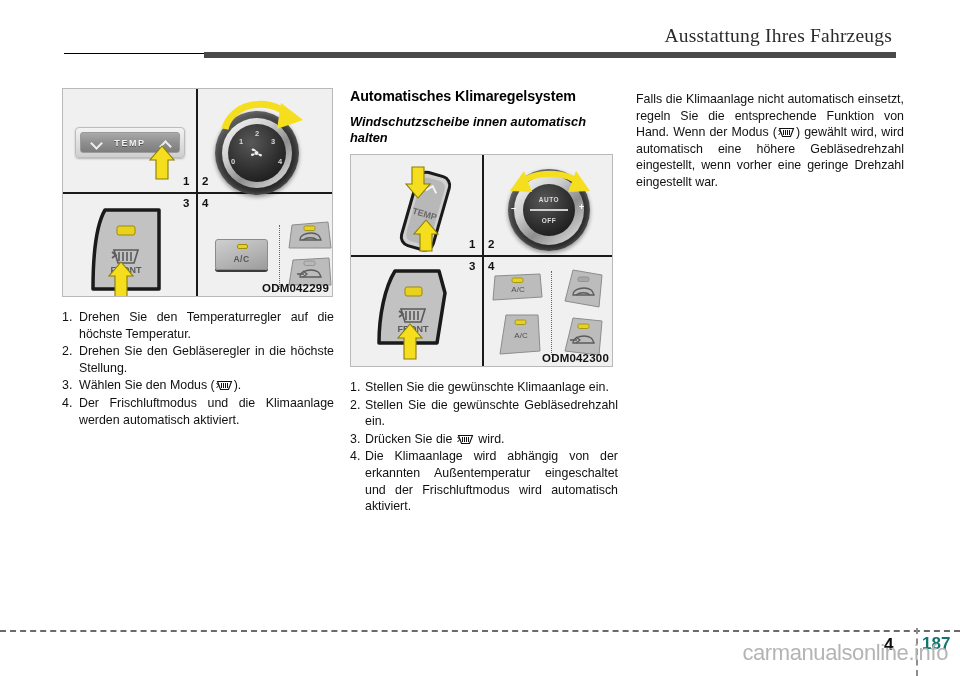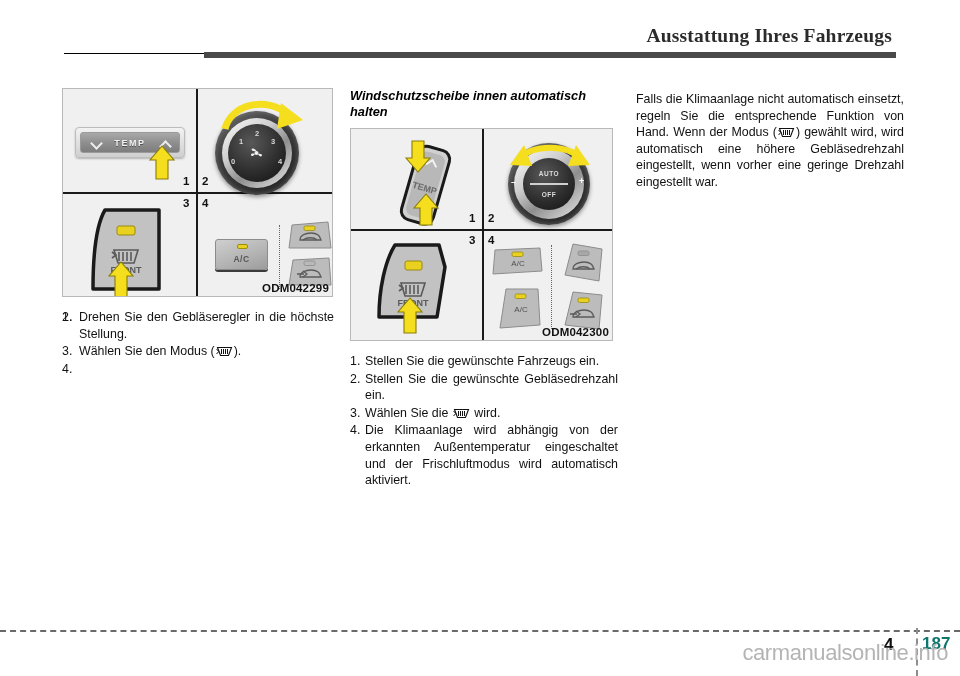--- a/index.html
+++ b/index.html
@@ -10,21 +10,21 @@
   body {
     width: 960px; height: 676px;
     position: relative;
     font-family: "Liberation Sans", sans-serif;
     overflow: hidden;
   }
 
   
   #header {
     position: absolute;
-    left: 0; top: 0; width: 960px; height: 62px; font-weight: bold;
+    left: 0; top: 0; width: 960px; height: 62px;
   }
   #header-title {
     position: absolute;
     right: 68px; top: 25px;
     font-family: "Liberation Serif", serif;
     font-size: 19.5px;
     color: #2b2b2b;
     letter-spacing: 0.2px;
     white-space: nowrap;
   }
@@ -345,41 +345,44 @@
         </g>
       </svg>
 
       <div class="fig-code">ODM042299</div>
     </div>
   </div>
 
   <ol class="steps">
     <li>
       <span class="mk">1.</span>
+      <span>Drehen Sie den Temperaturregler auf die höchste Temperatur.</span>
     </li>
     <li>
       <span class="mk">2.</span>
       <span>Drehen Sie den Gebläseregler in die höchste Stellung.</span>
     </li>
     <li style="text-align:left;">
       <span class="mk">3.</span>
       <span>Wählen Sie den Modus (</span><span class="defrost-inline"><svg width="17" height="11" viewBox="0 0 17 11">
             <path d="M1.5 1.5 L15.5 1.5 L12.5 9.5 L4.5 9.5 Z" fill="none" stroke="#111" stroke-width="1.1"></path>
             <path d="M5.5 3 L5.5 8 M7.5 3 L7.5 8 M9.5 3 L9.5 8 M11.5 3 L11.5 8" stroke="#111" stroke-width="1"></path>
             <path d="M0.5 3 L2.8 5.5 L0.5 8" fill="none" stroke="#111" stroke-width="1"></path>
           </svg></span><span>).</span>
     </li>
     <li>
       <span class="mk">4.</span>
+      <span>Der Frischluftmodus und die Klimaanlage werden automatisch aktiviert.</span>
     </li>
   </ol>
 </div>
 
 <div class="column" id="col-middle">
 
+  <h2 class="sec-title">Automatisches Klimaregelsystem</h2>
   <h3 class="sub-title">Windschutzscheibe innen automatisch halten</h3>
 
   <div class="figure" id="fig-mid">
     <div class="fig-frame">
 
       <div class="divider-v" style="left:131px; top:0; width:1.6px; height:213px;"></div>
       <div class="divider-h" style="left:0; top:100px; width:263px; height:1.6px;"></div>
 
       <svg class="vec" style="left:36px; top:14px;" width="76" height="84" viewBox="0 0 76 84">
         <g transform="rotate(16 38 42)">
@@ -460,29 +463,29 @@
         </g>
       </svg>
 
       <div class="fig-code">ODM042300</div>
     </div>
   </div>
 
   <ol class="steps tight">
     <li style="text-align:left;">
       <span class="mk">1.</span>
-      <span>Stellen Sie die gewünschte Fahrzeugs ein.</span>
+      <span>Stellen Sie die gewünschte Klimaanlage ein.</span>
     </li>
     <li>
       <span class="mk">2.</span>
       <span>Stellen Sie die gewünschte Gebläsedrehzahl ein.</span>
     </li>
     <li style="text-align:left;">
       <span class="mk">3.</span>
-      <span>Wählen Sie die </span><span class="defrost-inline"><svg width="17" height="11" viewBox="0 0 17 11">
+      <span>Drücken Sie die </span><span class="defrost-inline"><svg width="17" height="11" viewBox="0 0 17 11">
             <path d="M1.5 1.5 L15.5 1.5 L12.5 9.5 L4.5 9.5 Z" fill="none" stroke="#111" stroke-width="1.1"></path>
             <path d="M5.5 3 L5.5 8 M7.5 3 L7.5 8 M9.5 3 L9.5 8 M11.5 3 L11.5 8" stroke="#111" stroke-width="1"></path>
             <path d="M0.5 3 L2.8 5.5 L0.5 8" fill="none" stroke="#111" stroke-width="1"></path>
           </svg></span><span> wird.</span>
     </li>
     <li>
       <span class="mk">4.</span>
       <span>Die Klimaanlage wird abhängig von der erkannten Außentemperatur eingeschaltet und der Frischluftmodus wird automatisch aktiviert.</span>
     </li>
   </ol>

